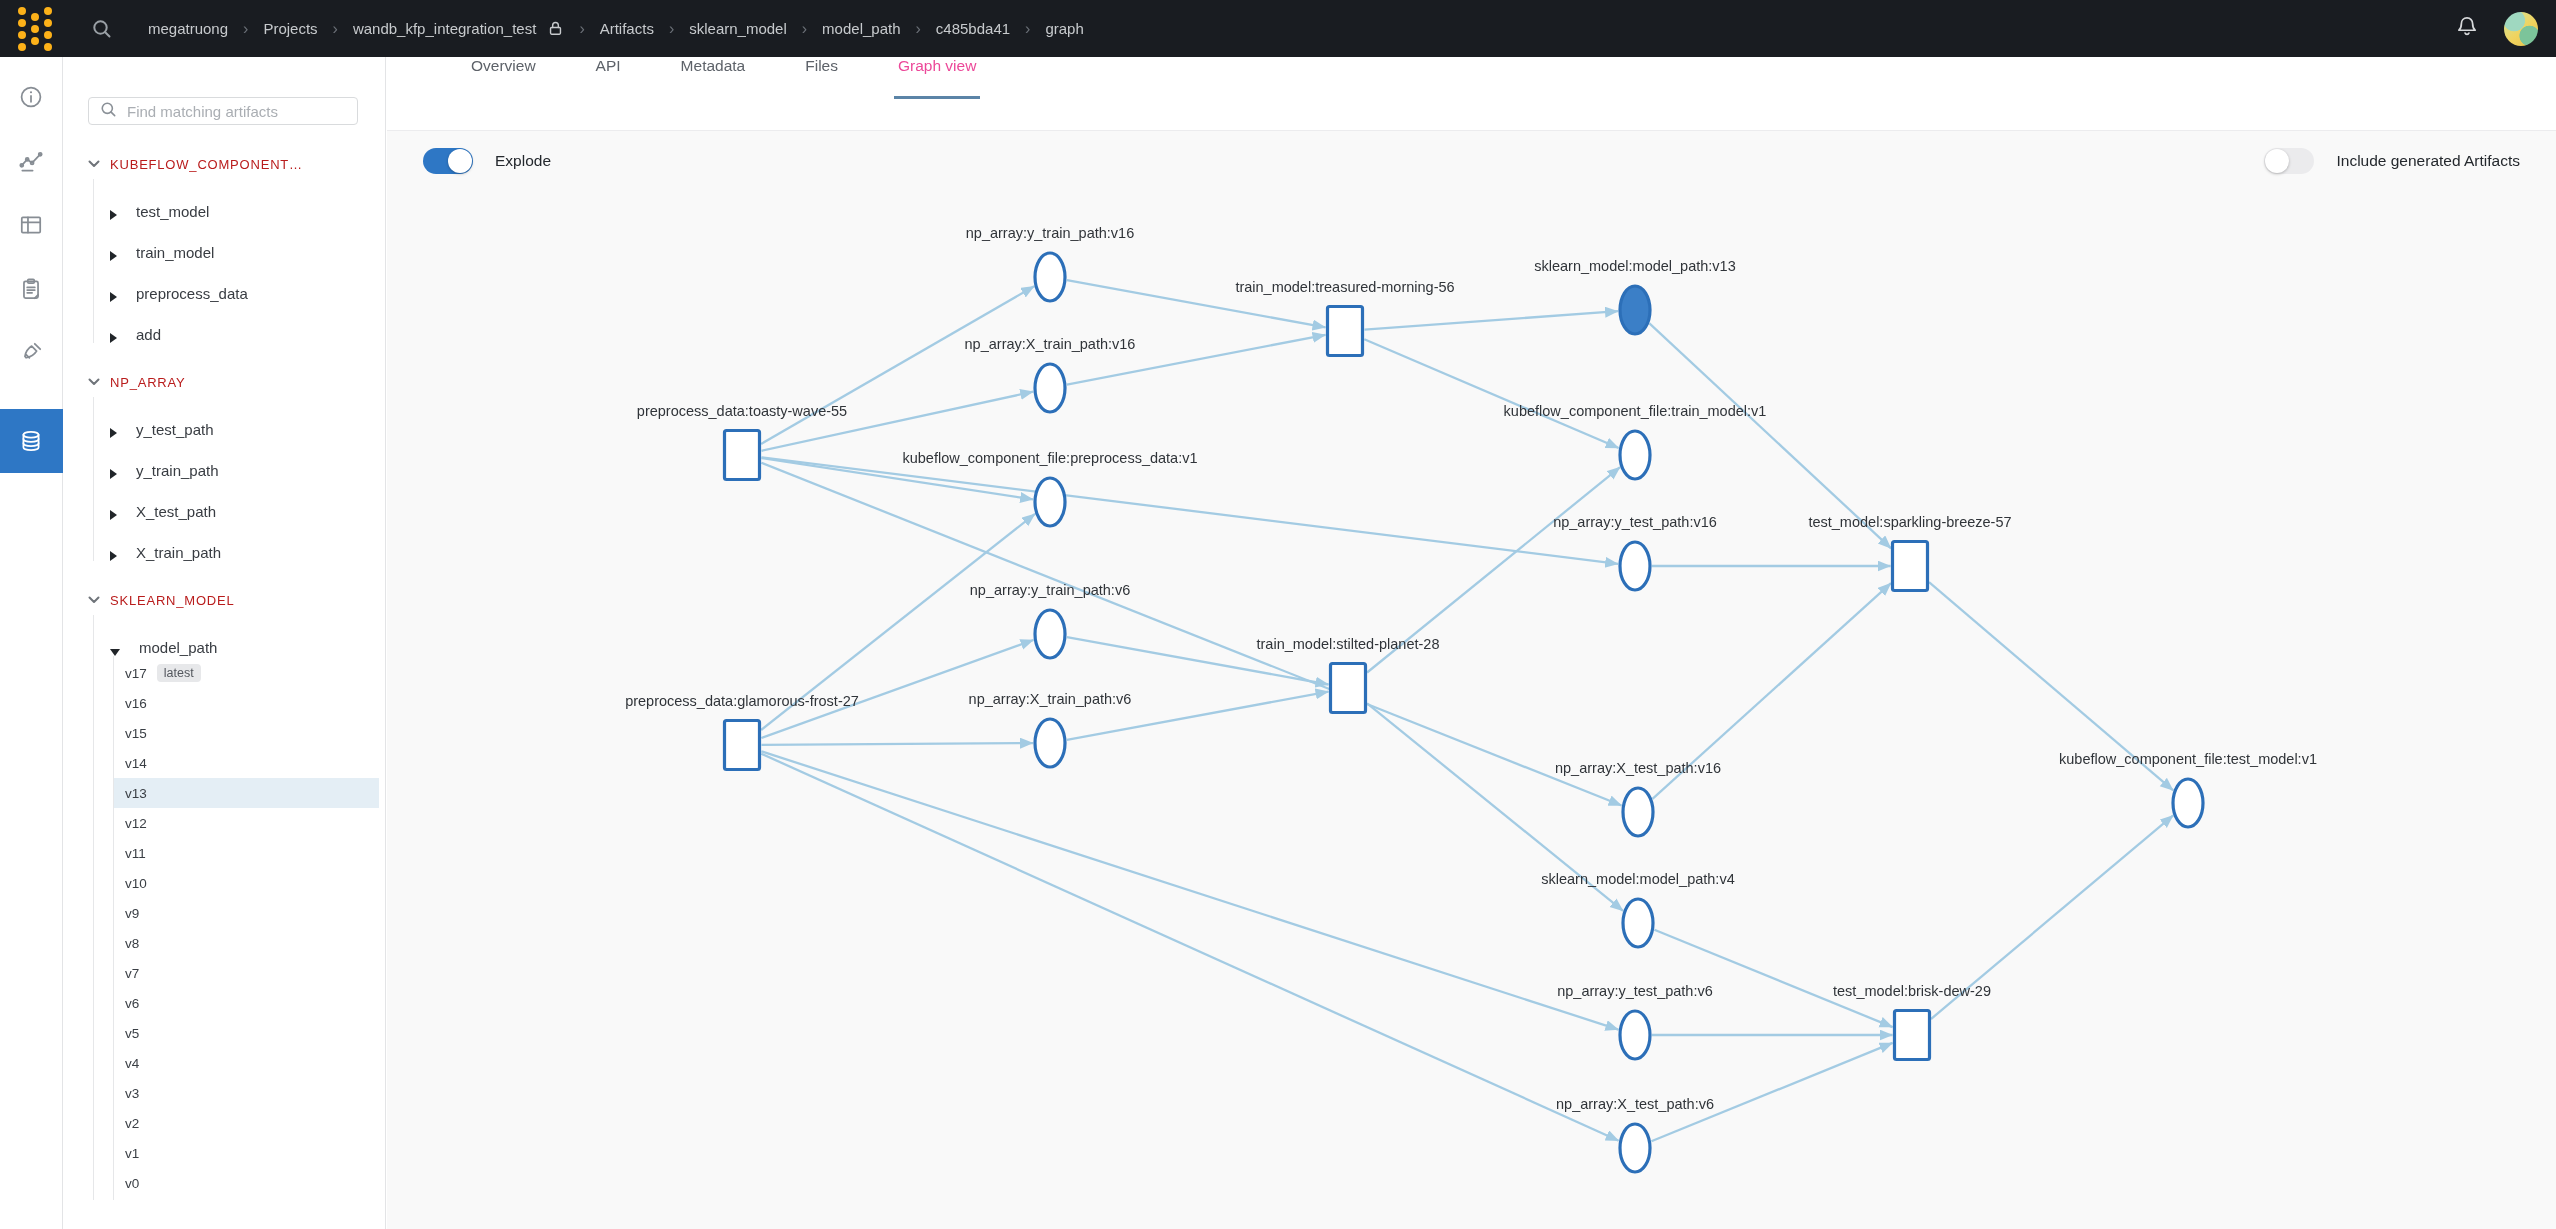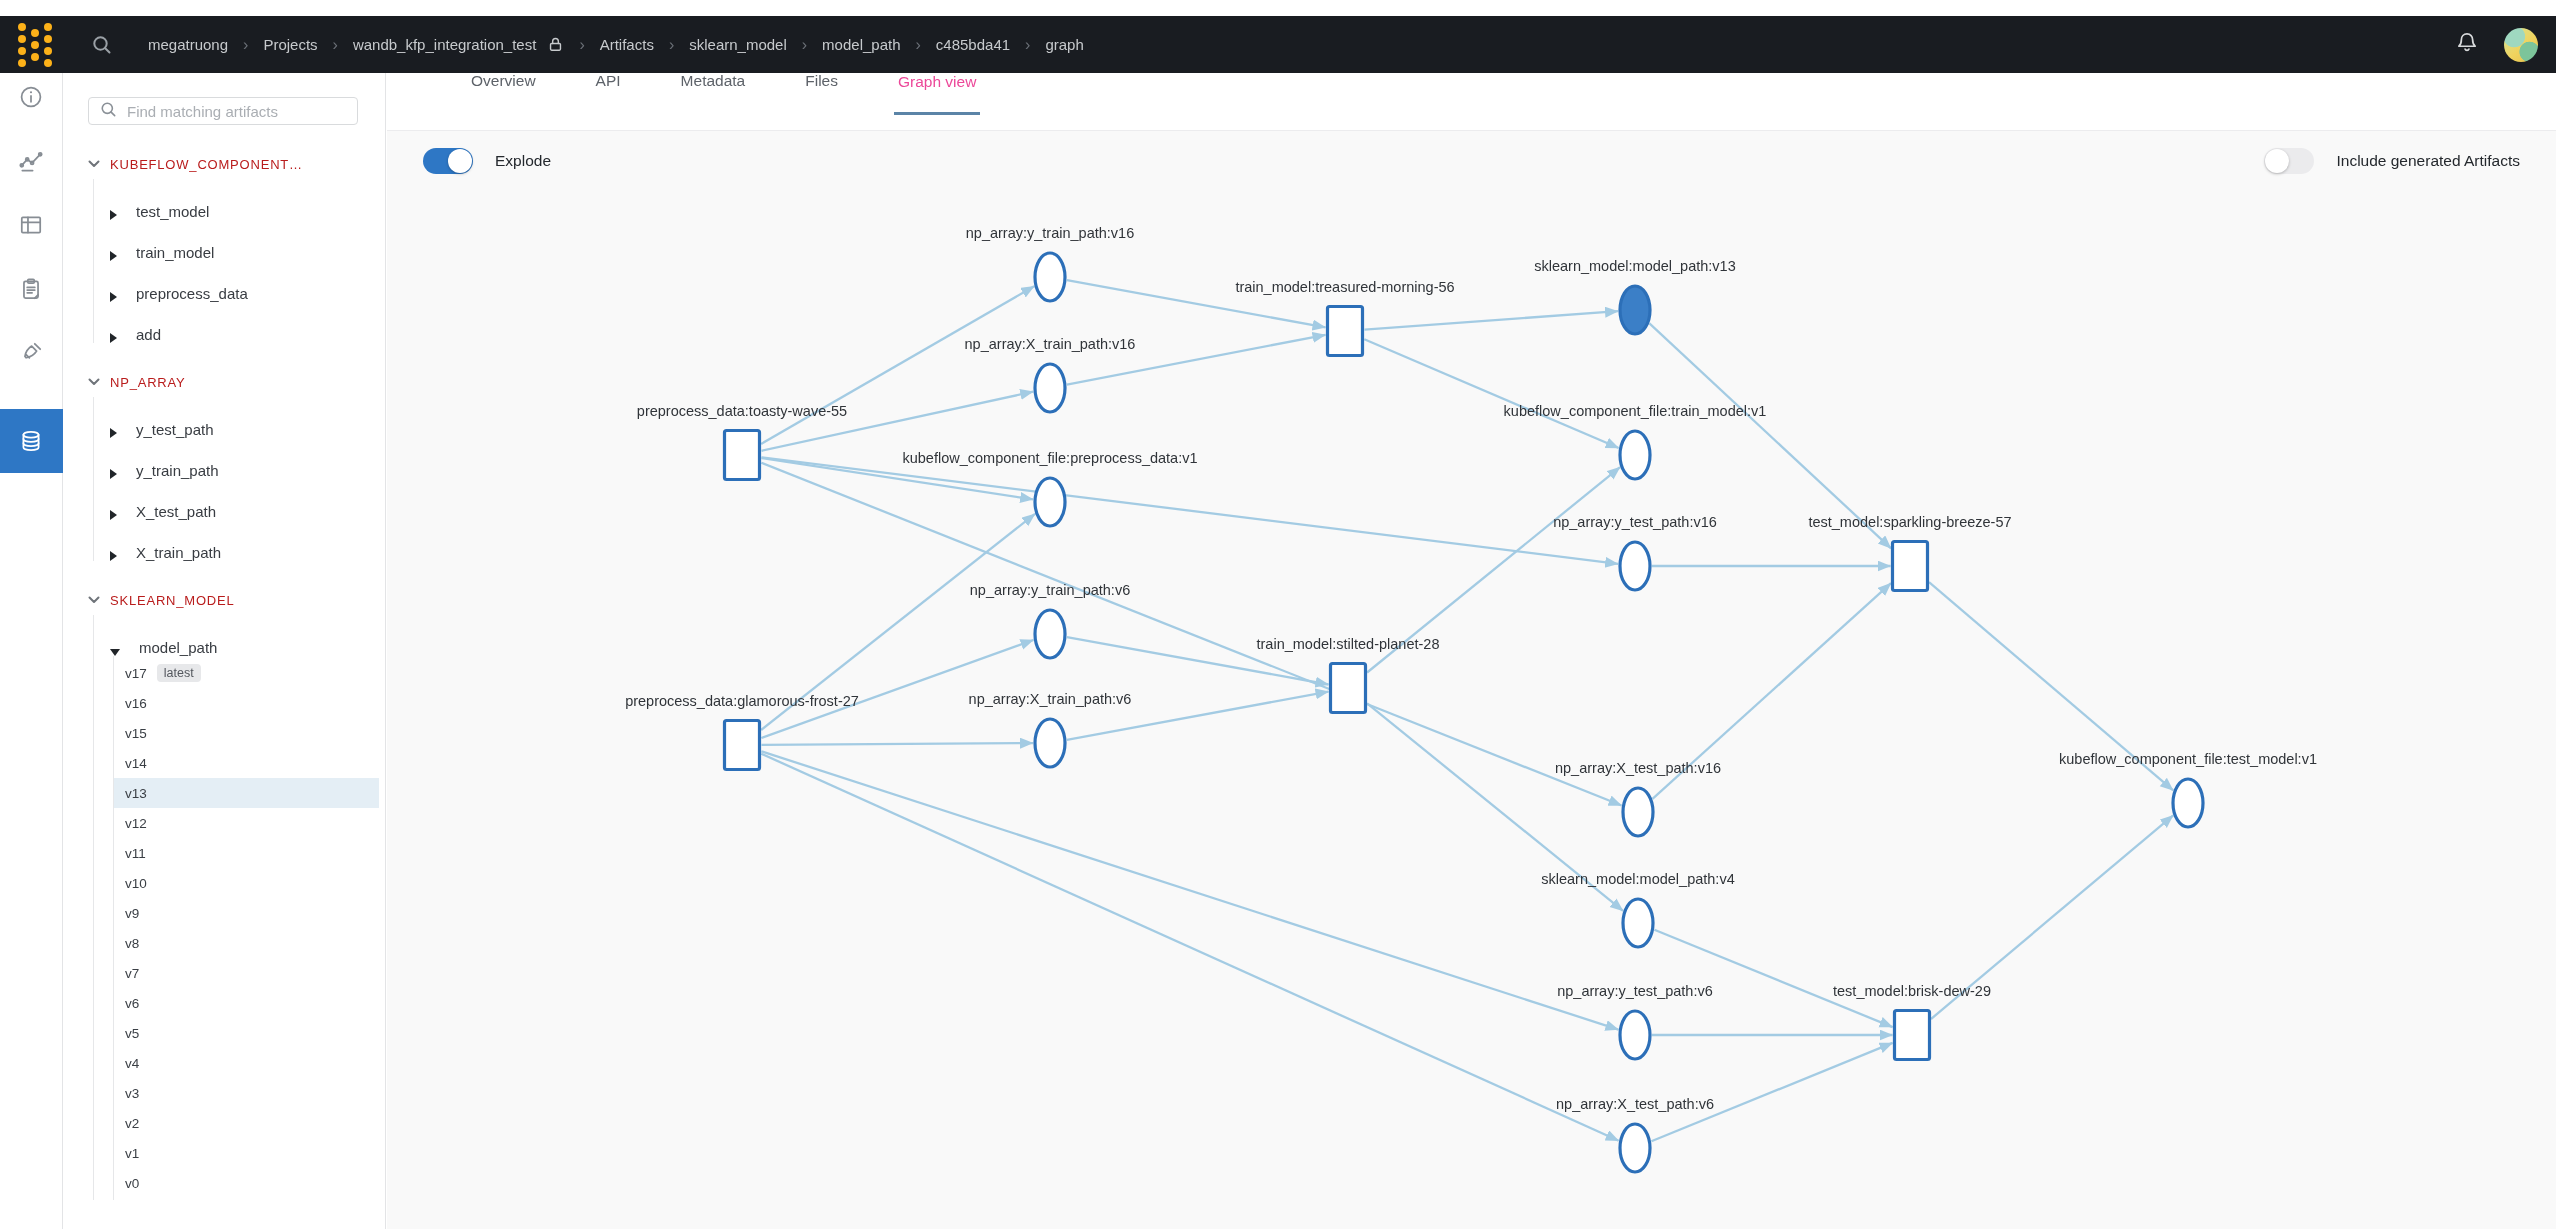--- a/index.html
+++ b/index.html
@@ -1,21 +1,21 @@
 <!DOCTYPE html>
 <html><head>
 <meta charset="utf-8">
 <style>
   * { margin:0; padding:0; box-sizing:border-box; }
   html,body { width:2556px; height:1229px; overflow:hidden; }
   body { font-family:"Liberation Sans", sans-serif; background:#fff; }
   .app { position:relative; width:2556px; height:1229px; }
 
   
-  .topbar { position:absolute; left:0; top:16px; width:2556px; height:57px;
+  .topbar { position:absolute; left:0; top:0; width:2556px; height:57px;
     background:#191c21; display:flex; align-items:center; z-index:10; }
   .logo { margin-left:18px; display:flex; align-items:flex-start; gap:5px; }
   .logo .col { display:flex; flex-direction:column; gap:4px; }
   .logo .dot { width:8px; height:8px; border-radius:50%; background:#fcb119; }
   .logo .col.mid { margin-top:6px; }
   .top-search { margin-left:38px; display:flex; align-items:center; }
   .crumbs { margin-left:34px; display:flex; align-items:center; gap:15px;
     font-size:15px; color:#c7cacd; }
   .crumb { cursor:pointer; }
   .crumb-sep { color:#6a6f76; font-size:16px; }
@@ -59,21 +59,21 @@
   .ver { height:30px; display:flex; align-items:center; gap:10px;
     padding-left:11px; font-size:13.5px; color:#3a3f45; cursor:pointer; }
   .ver.selected { background:#e4eef5; margin-right:6px; }
   .badge { background:#e7e8ea; color:#53575d; font-size:12.5px;
     padding:2px 7px; border-radius:4px; }
 
   
   .main { position:absolute; left:387px; top:57px; width:2169px; height:1172px;
     background:#f9f9f9; }
   .tabbar { height:74px; background:#fff; border-bottom:1px solid #ececee;
-    display:flex; align-items:center; padding-left:80px; gap:52px; }
+    display:flex; align-items:flex-start; padding-left:80px; gap:52px; }
   .tab { font-size:15.5px; color:#5d6269; padding:0 4px 24px 4px;
     border-bottom:3px solid transparent; margin-bottom:-1px; cursor:pointer; }
   .tab.active { color:#ec4899; border-bottom-color:#5b84a7; padding-bottom:21px; }
   .controls { height:60px; display:flex; align-items:center; padding:0 36px; }
   .toggle { width:50px; height:26px; border-radius:13px; position:relative; cursor:pointer; flex:none; }
   .toggle.on { background:#2e77c5; }
   .toggle.off { background:#ebebed; }
   .knob { width:24px; height:24px; border-radius:50%; background:#fff;
     position:absolute; top:1px; box-shadow:0 1px 3px rgba(0,0,0,0.25); }
   .toggle.on .knob { right:1px; }

